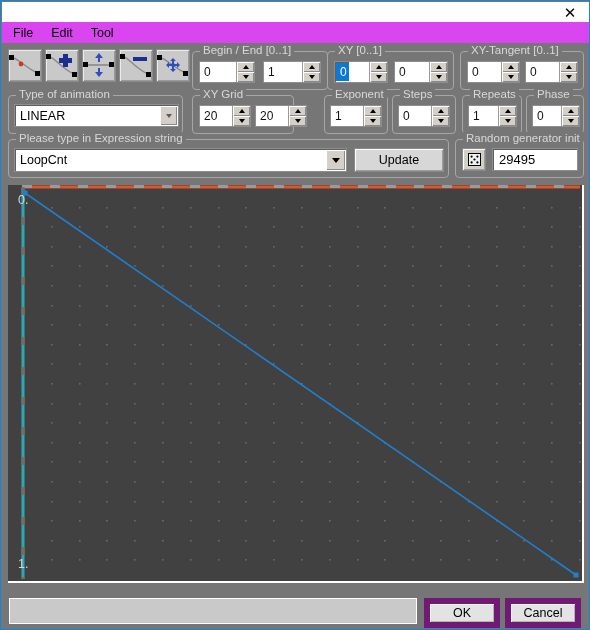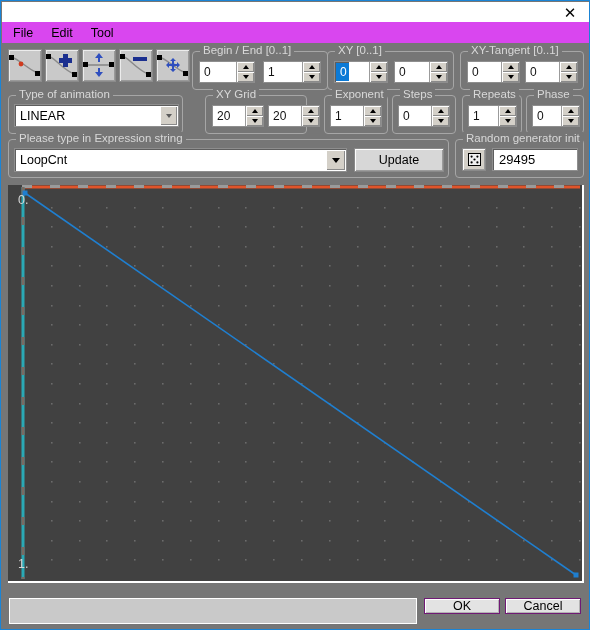--- a/index.html
+++ b/index.html
@@ -221,23 +221,23 @@
   .statusfield {
     position: absolute;
     left: 8px; top: 597px;
     width: 408px; height: 26px;
     background: #c9c9c9;
     border: 1px solid #ffffff;
     box-sizing: border-box;
   }
   .bottom-btn {
     position: absolute; top: 597px;
-    width: 76px; height: 16px;
+    width: 76px; height: 30px;
     background: #e3e3e3;
-    border: 1px solid #701a75;
+    border: 6px solid #701a75;
     box-shadow: inset 1px 1px 0 #ffffff, inset -1px -1px 0 #b4b4b4;
     box-sizing: border-box;
     display: flex; align-items: center; justify-content: center;
     font-size: 12.5px; color: #000;
     cursor: pointer;
   }
 </style>
 </head>
 <body>
 
@@ -387,21 +387,21 @@
     <div class="grp" style="left:6px; top:52px; width:175px; height:39px;">
       <div class="lbl">Type of animation</div>
       <div class="combo small" style="left:5px; top:8px; width:165px;">
         <div class="ctext">LINEAR</div>
         <div class="carrow">
             <div class="tri"></div>
           </div>
       </div>
     </div>
 
-    <div class="grp" style="left:203px; top:52px; width:102px; height:39px;">
+    <div class="grp" style="left:190px; top:52px; width:102px; height:39px;">
       <div class="lbl">XY Grid</div>
       <div class="spin" style="left:6px; top:9px; width:52px;">
         <div class="val">20</div>
         <div class="arrows">
           <div class="ar">
               <div class="tri-up"></div>
             </div>
           <div class="ar">
               <div class="tri-dn"></div>
             </div>

